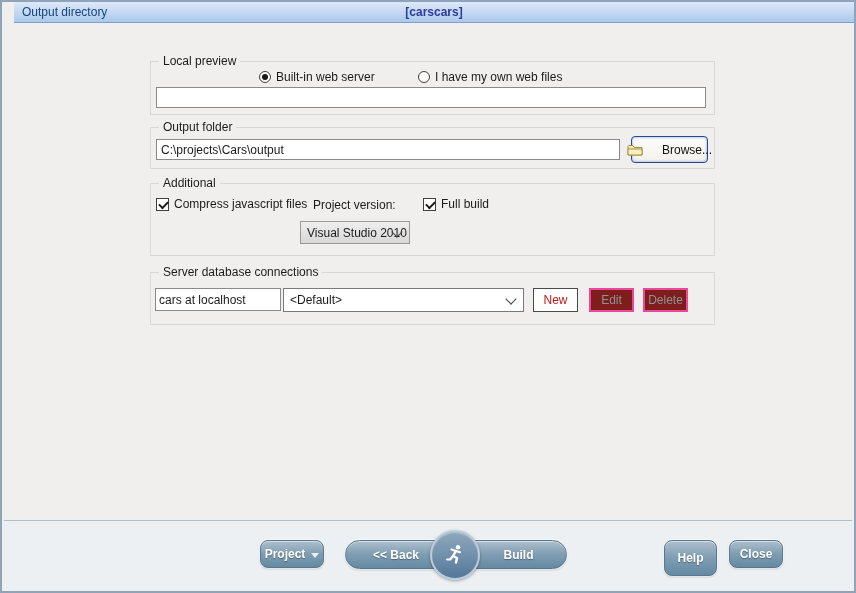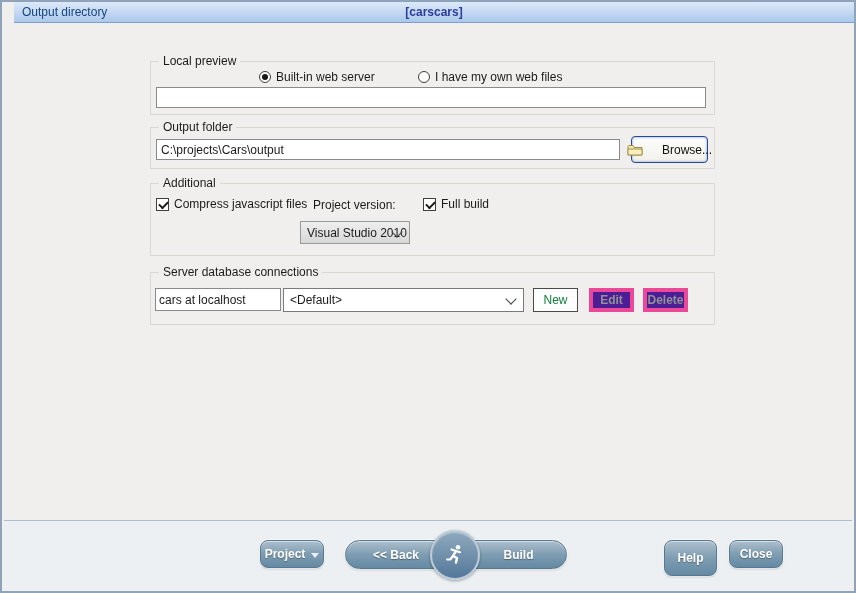--- a/index.html
+++ b/index.html
@@ -44,22 +44,22 @@
     background:linear-gradient(#fdfdfb,#f2f1eb);
     box-shadow:inset 0 0 2px 1px rgba(140,170,220,.55);
     display:flex;align-items:center;justify-content:center;gap:19px;
     font-size:12px;color:#111;cursor:default;
   }
   
   .flat-btn{
     position:absolute;box-sizing:border-box;display:flex;align-items:center;justify-content:center;
     font-size:12px;cursor:default;
   }
-  .flat-btn.enabled{background:#fdfdfd;border:1px solid #4a4a4a;color:#15803d;}
-  .flat-btn.disabled{background:#4c1d95;border:4px solid #ec4899;color:#8f9396;font-weight:bold;}
+  .flat-btn.enabled{background:#fdfdfd;border:1px solid #4a4a4a;color:#b91c1c;}
+  .flat-btn.disabled{background:#7f1d1d;border:2px solid #ec4899;color:#8f9396;}
   
   .combo{
     position:absolute;box-sizing:border-box;display:flex;align-items:center;
     padding:0 22px 0 6px;cursor:default;white-space:nowrap;
   }
   .combo.white{background:#fff;border:1px solid #7a7a7a;}
   .combo.gray{background:linear-gradient(#efefef,#d7d7d7);border:1px solid #999;}
   .chevron{
     position:absolute;right:8px;top:50%;width:7px;height:7px;margin-top:-5px;
     border-right:1.4px solid #444;border-bottom:1.4px solid #444;transform:rotate(45deg);

